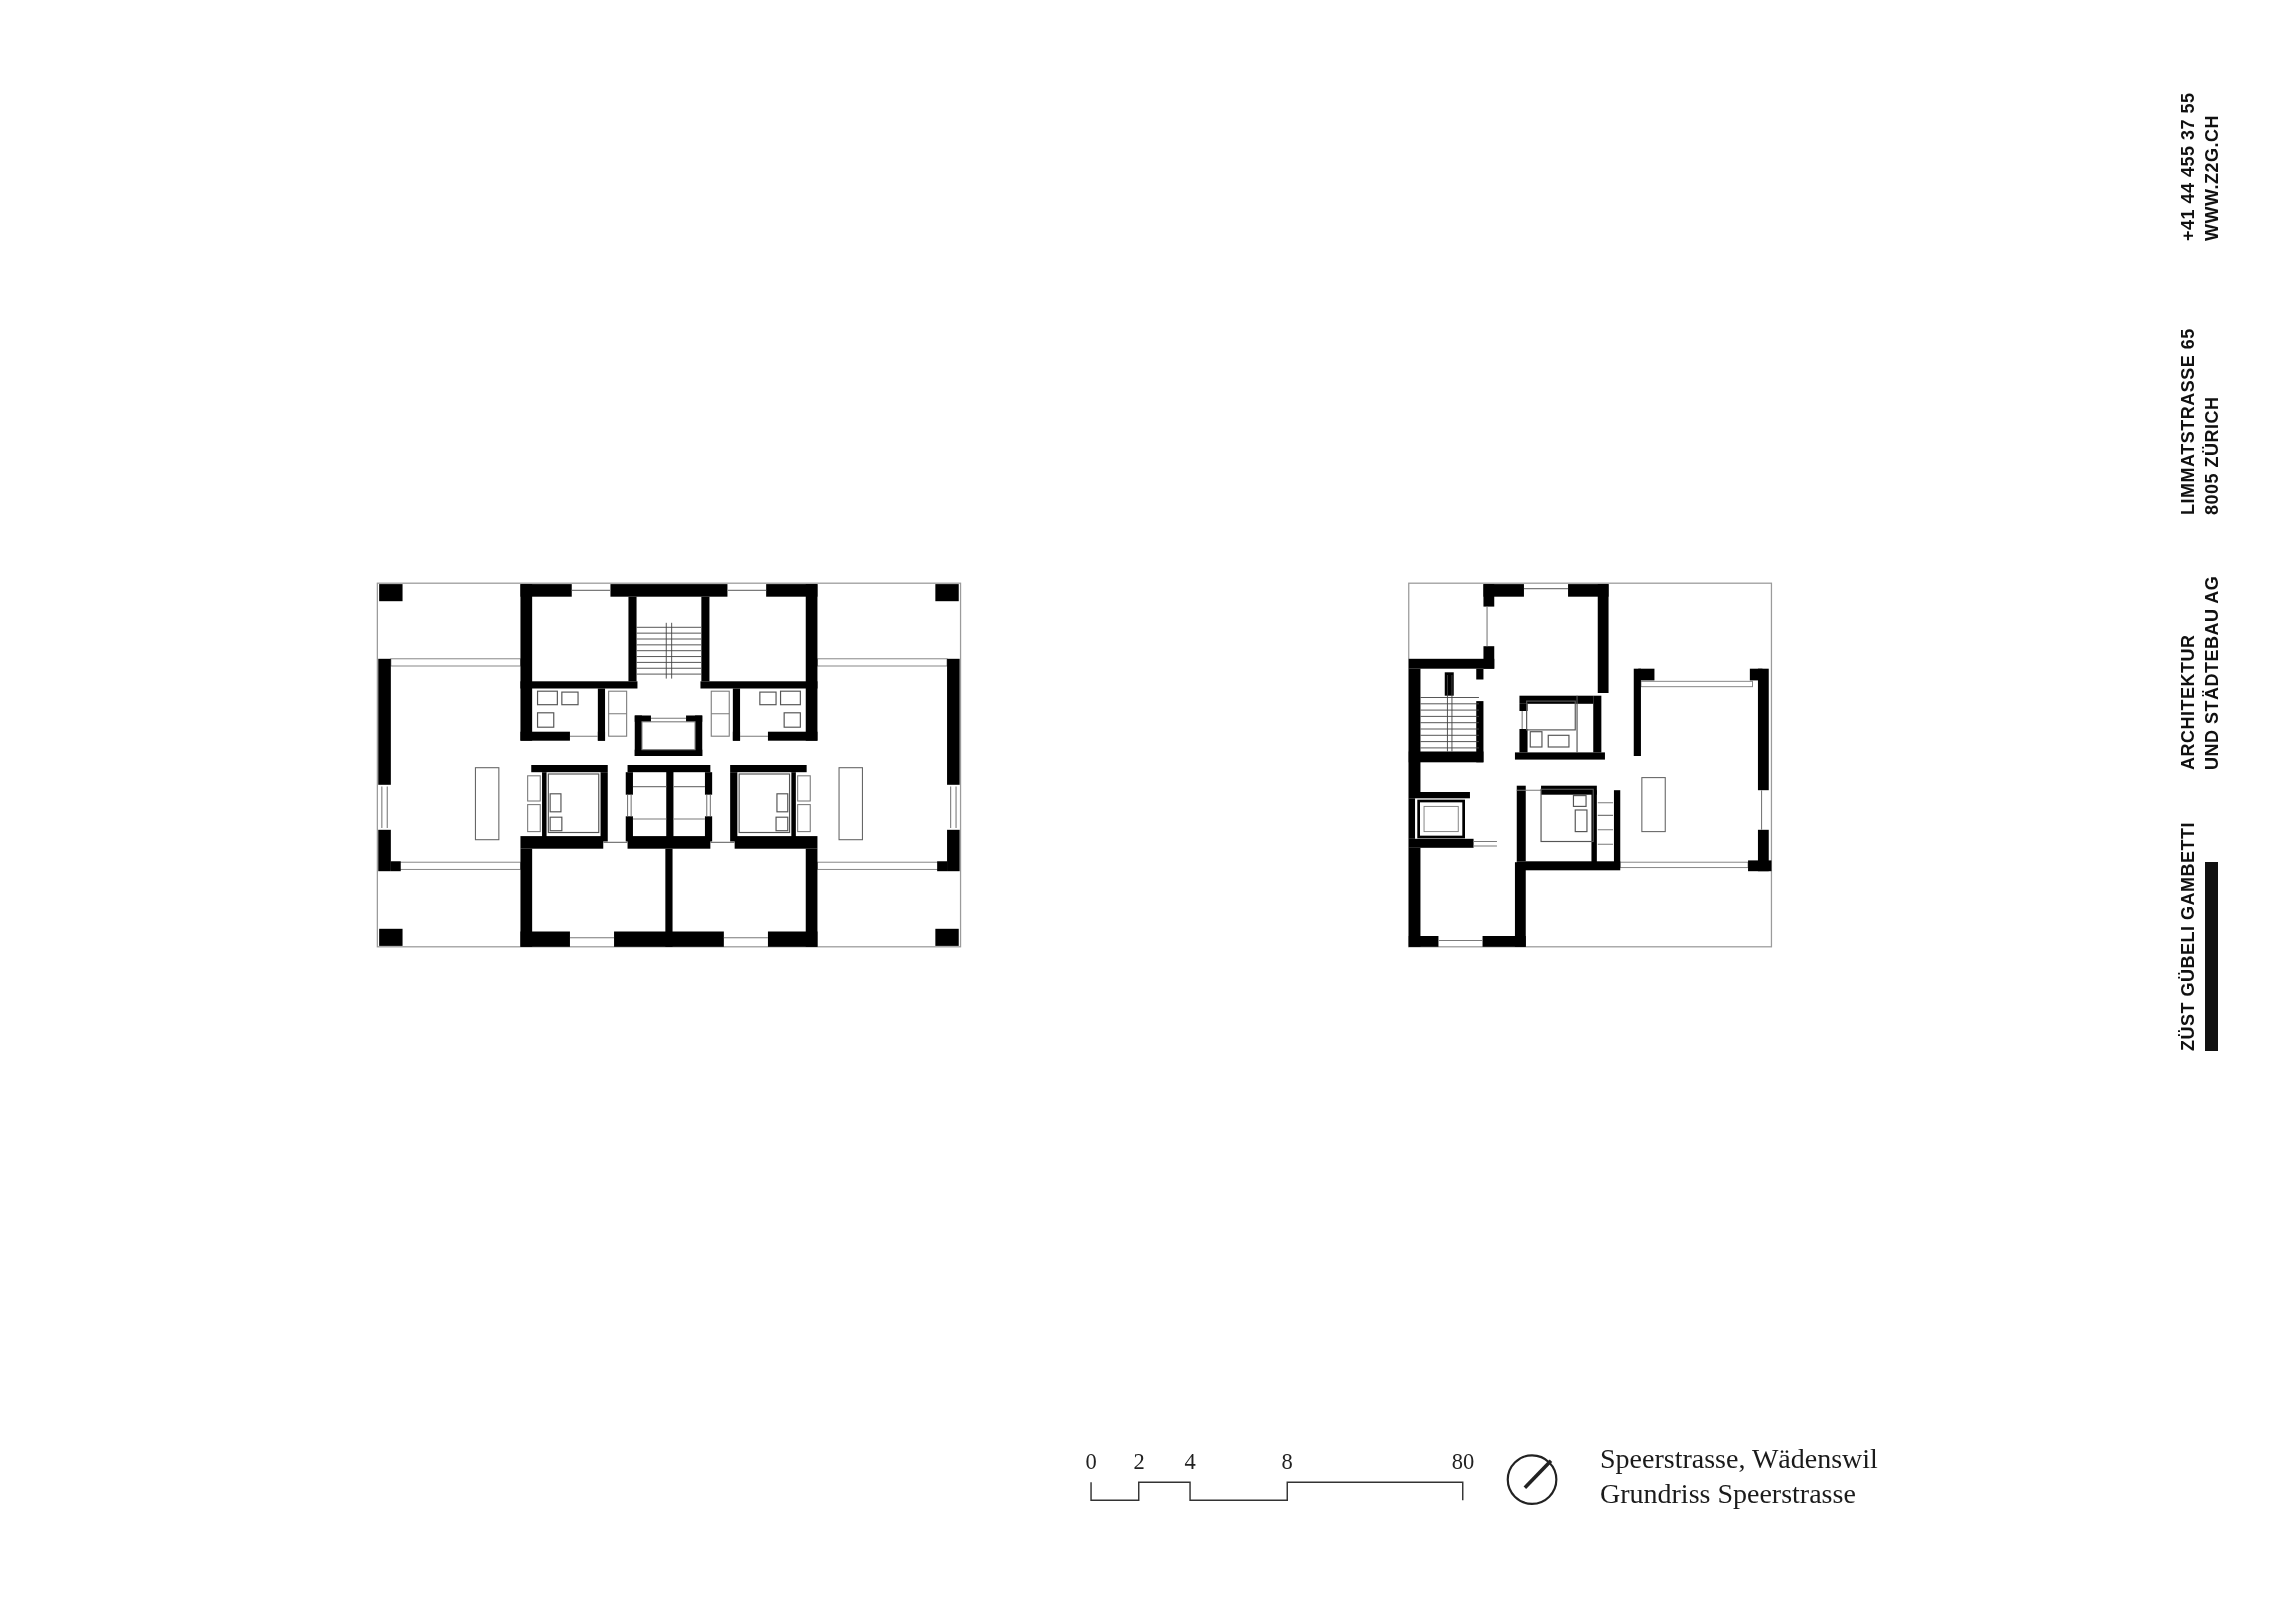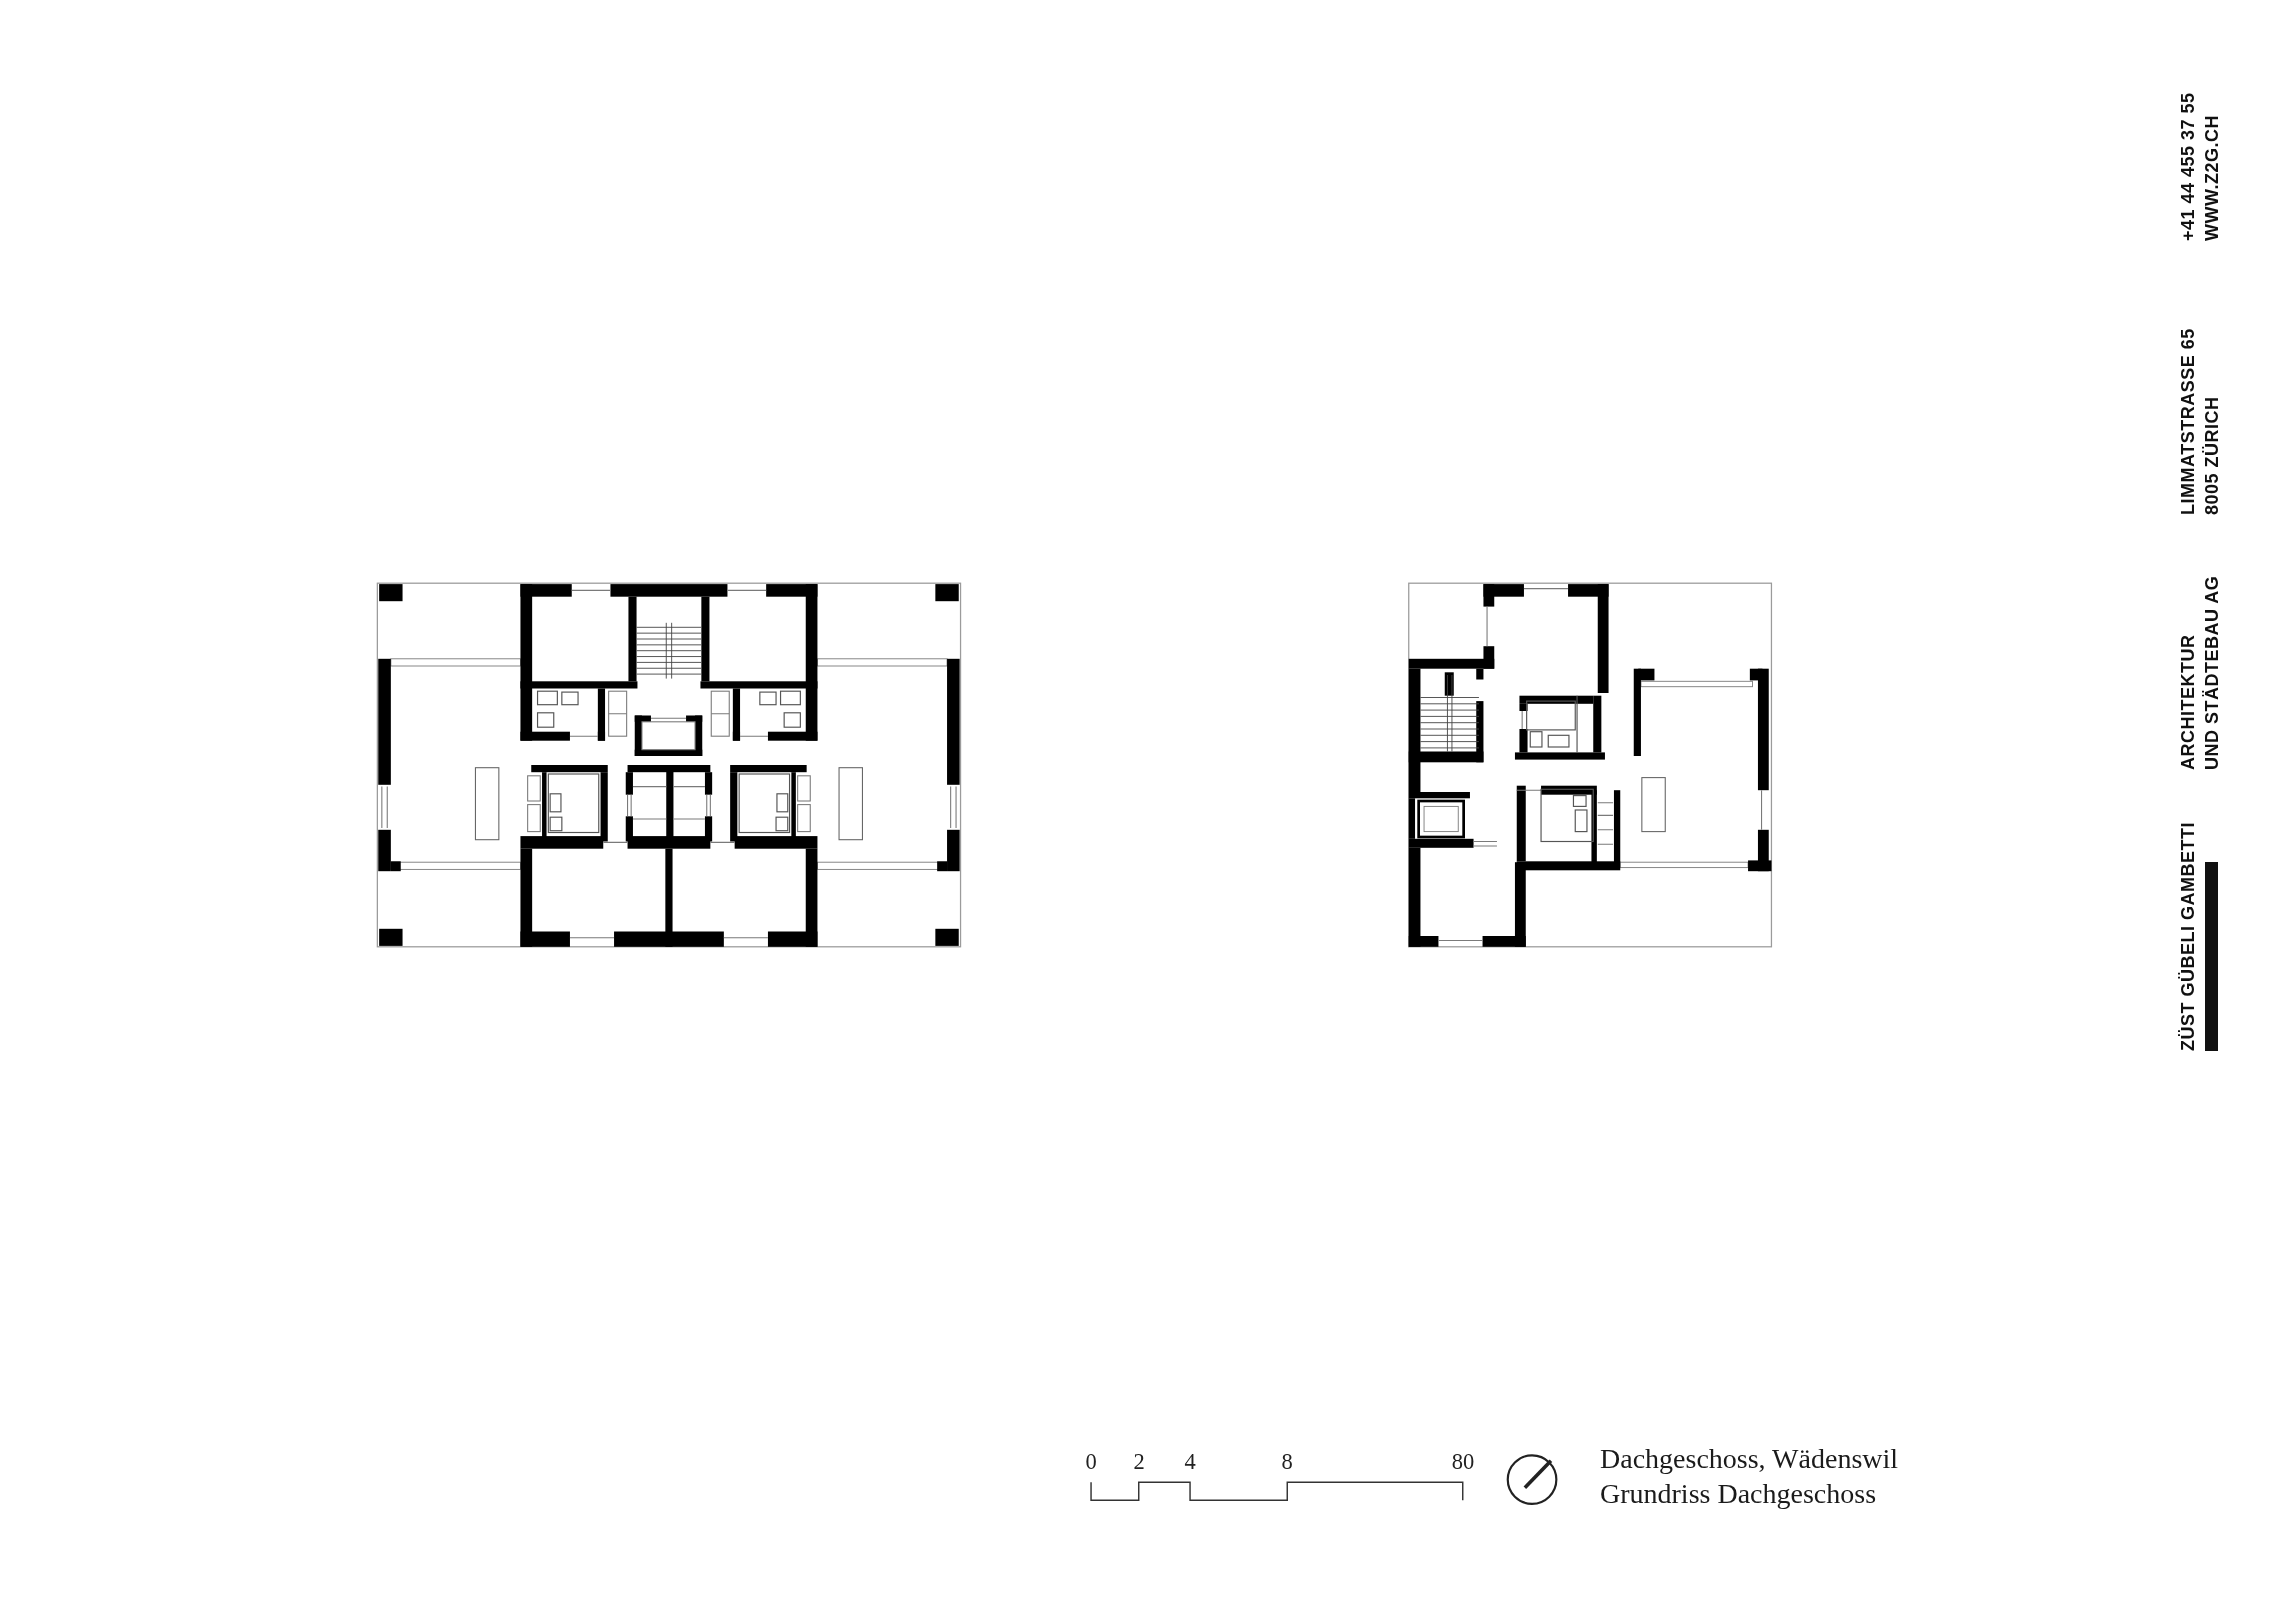--- a/index.html
+++ b/index.html
@@ -212,22 +212,22 @@
   </g>
 </svg>
 
   <span class="scale-num" style="left:1091px">0</span>
   <span class="scale-num" style="left:1139px">2</span>
   <span class="scale-num" style="left:1190px">4</span>
   <span class="scale-num" style="left:1287px">8</span>
   <span class="scale-num" style="left:1463px">80</span>
 
   <div class="titleblock">
-    <div>Dachgeschoss, Wädenswil</div>
-    <div>Grundriss Dachgeschoss</div>
+    <div>Speerstrasse, Wädenswil</div>
+    <div>Grundriss Speerstrasse</div>
   </div>
 
   <div class="vblock" style="top:241px">
     <span class="ln">+41 44 455 37 55</span>
     <span class="ln">WWW.Z2G.CH</span>
   </div>
   <div class="vblock" style="top:515px">
     <span class="ln">LIMMATSTRASSE 65</span>
     <span class="ln">8005 ZÜRICH</span>
   </div>

